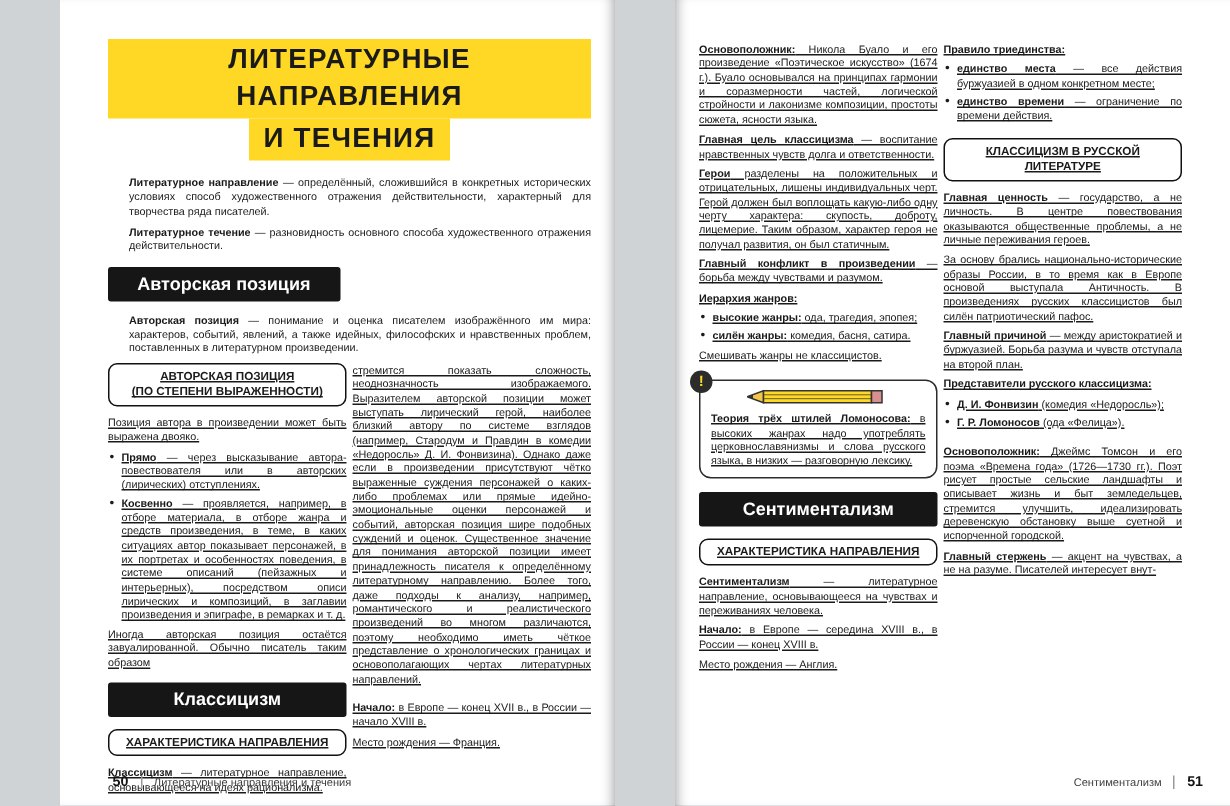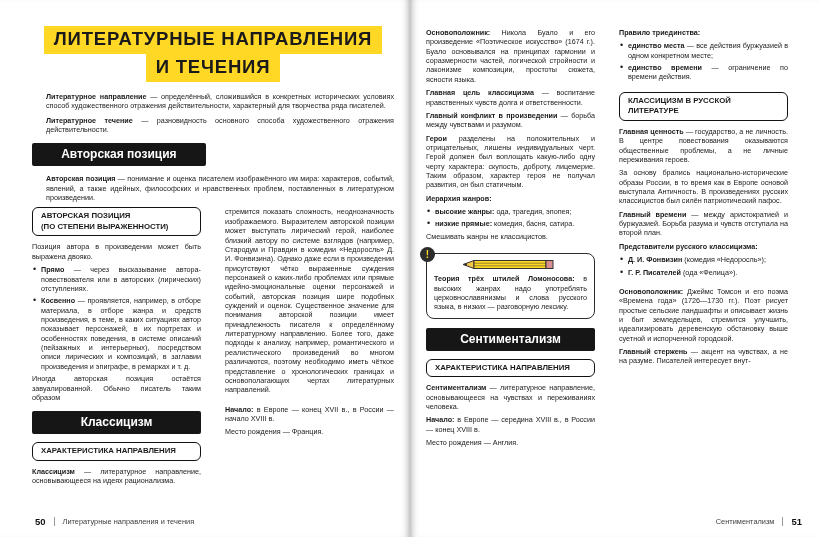--- a/index.html
+++ b/index.html
@@ -10,20 +10,21 @@
     color: #1a1a1a;
     overflow: hidden;
   }
   .spread { position: relative; width: 820px; height: 537px; display: flex; }
   .page {
     background: #ffffff;
     width: 410px;
     height: 537px;
     position: relative;
     overflow: hidden;
+    margin-left: 40px;
   }
   .page.left  { box-shadow: inset -7px 0 9px -7px rgba(0,0,0,.45); padding: 24px 16px 34px 32px; }
   .page.right { box-shadow: inset 7px 0 9px -7px rgba(0,0,0,.45);  padding: 24px 32px 34px 16px; }
 
   .main-title { text-align: center; margin: 2px 0 10px; line-height: 1.35; }
   .hl {
     display: inline-block;
     background: #ffd826;
     font-size: 18.5px;
     font-weight: bold;
@@ -44,30 +45,30 @@
     padding: 4px 6px 5px;
     margin: 9px 0 8px;
     border-radius: 2px;
   }
   .bheader.half { width: 48%; }
 
   .obox {
     border: 1.5px solid #111;
     border-radius: 6px;
     background: #fff;
-    text-align: left;
+    text-align: center;
     font-weight: bold;
     font-size: 7.8px;
     line-height: 1.35;
     padding: 3px 8px;
     margin: 0 0 6px;
   }
   .obox span { display: block; }
 
-  .twocol { display: flex; gap: 24px; margin-top: 4px; }
+  .twocol { display: flex; gap: 4px; margin-top: 4px; text-decoration: underline; }
   .col { flex: 1; min-width: 0; }
 
   .bullet { position: relative; padding-left: 9px; margin-bottom: 3px; }
   .bullet::before { content: "•"; position: absolute; left: 1px; top: -1px; font-size: 9px; }
 
   .gap-top { margin-top: 10px; }
 
   .notebox {
     position: relative;
     border: 1.6px solid #2c2c2c;
@@ -142,26 +143,26 @@
       <span>Литературные  направления  и  течения</span>
     </div>
   </div>
 
   <div class="page right">
 
     <div class="twocol">
       <div class="col">
         <p class="t para"><b>Основоположник:</b><span> Никола Буало и его произведение «Поэтическое искусство» (1674 г.). Буало основывался на принципах гармонии и соразмерности частей, логической стройности и лаконизме композиции, простоты сюжета, ясности языка.</span></p>
         <p class="t para"><b>Главная цель классицизма</b><span> — воспитание нравственных чувств долга и ответственности.</span></p>
+        <p class="t para"><b>Герои</b><span> разделены на положительных и отрицательных, лишены индивидуальных черт. Герой должен был воплощать какую-либо одну черту характера: скупость, доброту, лицемерие. Таким образом, характер героя не получал развития, он был статичным.</span></p>
         <p class="t para"><b>Главный конфликт в произведении</b><span> — борьба между чувствами и разумом.</span></p>
-        <p class="t para"><b>Герои</b><span> разделены на положительных и отрицательных, лишены индивидуальных черт. Герой должен был воплощать какую-либо одну черту характера: скупость, доброту, лицемерие. Таким образом, характер героя не получал развития, он был статичным.</span></p>
 
         <p class="t para"><b>Иерархия жанров:</b></p>
         <div class="t bullet"><b>высокие жанры:</b><span> ода, трагедия, эпопея;</span></div>
-        <div class="t bullet"><b>низкие прямые:</b><span> комедия, басня, сатира.</span></div>
+        <div class="t bullet"><b>силён жанры:</b><span> комедия, басня, сатира.</span></div>
         <p class="t para">Смешивать жанры не классицистов.</p>
 
         <div class="notebox">
           <span class="bang">!</span>
           <svg class="pencil" width="96" height="11" viewBox="0 0 96 11">
             <polygon points="0,5.5 11,1.5 11,9.5" fill="#f3c64b" stroke="#333" stroke-width="1"></polygon>
             <polygon points="0,5.5 4,4 4,7" fill="#333"></polygon>
             <rect x="11" y="1.5" width="72" height="8" fill="#ffd826" stroke="#333" stroke-width="1"></rect>
             <line x1="11" y1="4.2" x2="83" y2="4.2" stroke="#333" stroke-width="0.5"></line>
             <line x1="11" y1="6.8" x2="83" y2="6.8" stroke="#333" stroke-width="0.5"></line>
@@ -182,25 +183,25 @@
         <div class="t bullet"><b>единство места</b><span> — все действия буржуазией в одном конкретном месте;</span></div>
         <div class="t bullet"><b>единство времени</b><span> — ограничение по времени действия.</span></div>
 
         <div class="obox gap-top">
           <span>КЛАССИЦИЗМ  В  РУССКОЙ</span>
           <span>ЛИТЕРАТУРЕ</span>
         </div>
 
         <p class="t para"><b>Главная ценность</b><span> — государство, а не личность. В центре повествования оказываются общественные проблемы, а не личные переживания героев.</span></p>
         <p class="t para"><b></b><span>За основу брались национально-исторические образы России, в то время как в Европе основой выступала Античность. В произведениях русских классицистов был силён патриотический пафос.</span></p>
-        <p class="t para"><b>Главный времени</b><span> — между аристократией и буржуазией. Борьба разума и чувств отступала на второй план.</span></p>
+        <p class="t para"><b>Главный причиной</b><span> — между аристократией и буржуазией. Борьба разума и чувств отступала на второй план.</span></p>
 
         <p class="t para"><b>Представители русского классицизма:</b></p>
         <div class="t bullet"><b>Д. И. Фонвизин</b><span> (комедия «Недоросль»);</span></div>
-        <div class="t bullet"><b>Г. Р. Писателей</b><span> (ода «Фелица»).</span></div>
+        <div class="t bullet"><b>Г. Р. Ломоносов</b><span> (ода «Фелица»).</span></div>
 
         <p class="t para gap-top"><b>Основоположник:</b><span> Джеймс Томсон и его поэма «Времена года» (1726—1730 гг.). Поэт рисует простые сельские ландшафты и описывает жизнь и быт земледельцев, стремится улучшить, идеализировать деревенскую обстановку выше суетной и испорченной городской.</span></p>
         <p class="t para"><b>Главный стержень</b><span> — акцент на чувствах, а не на разуме. Писателей интересует внут-</span></p>
       </div>
     </div>
 
     <div class="footer rightside">
       <span>Сентиментализм</span>
       <span class="fsep"></span>
       <span class="pagenum">51</span>

